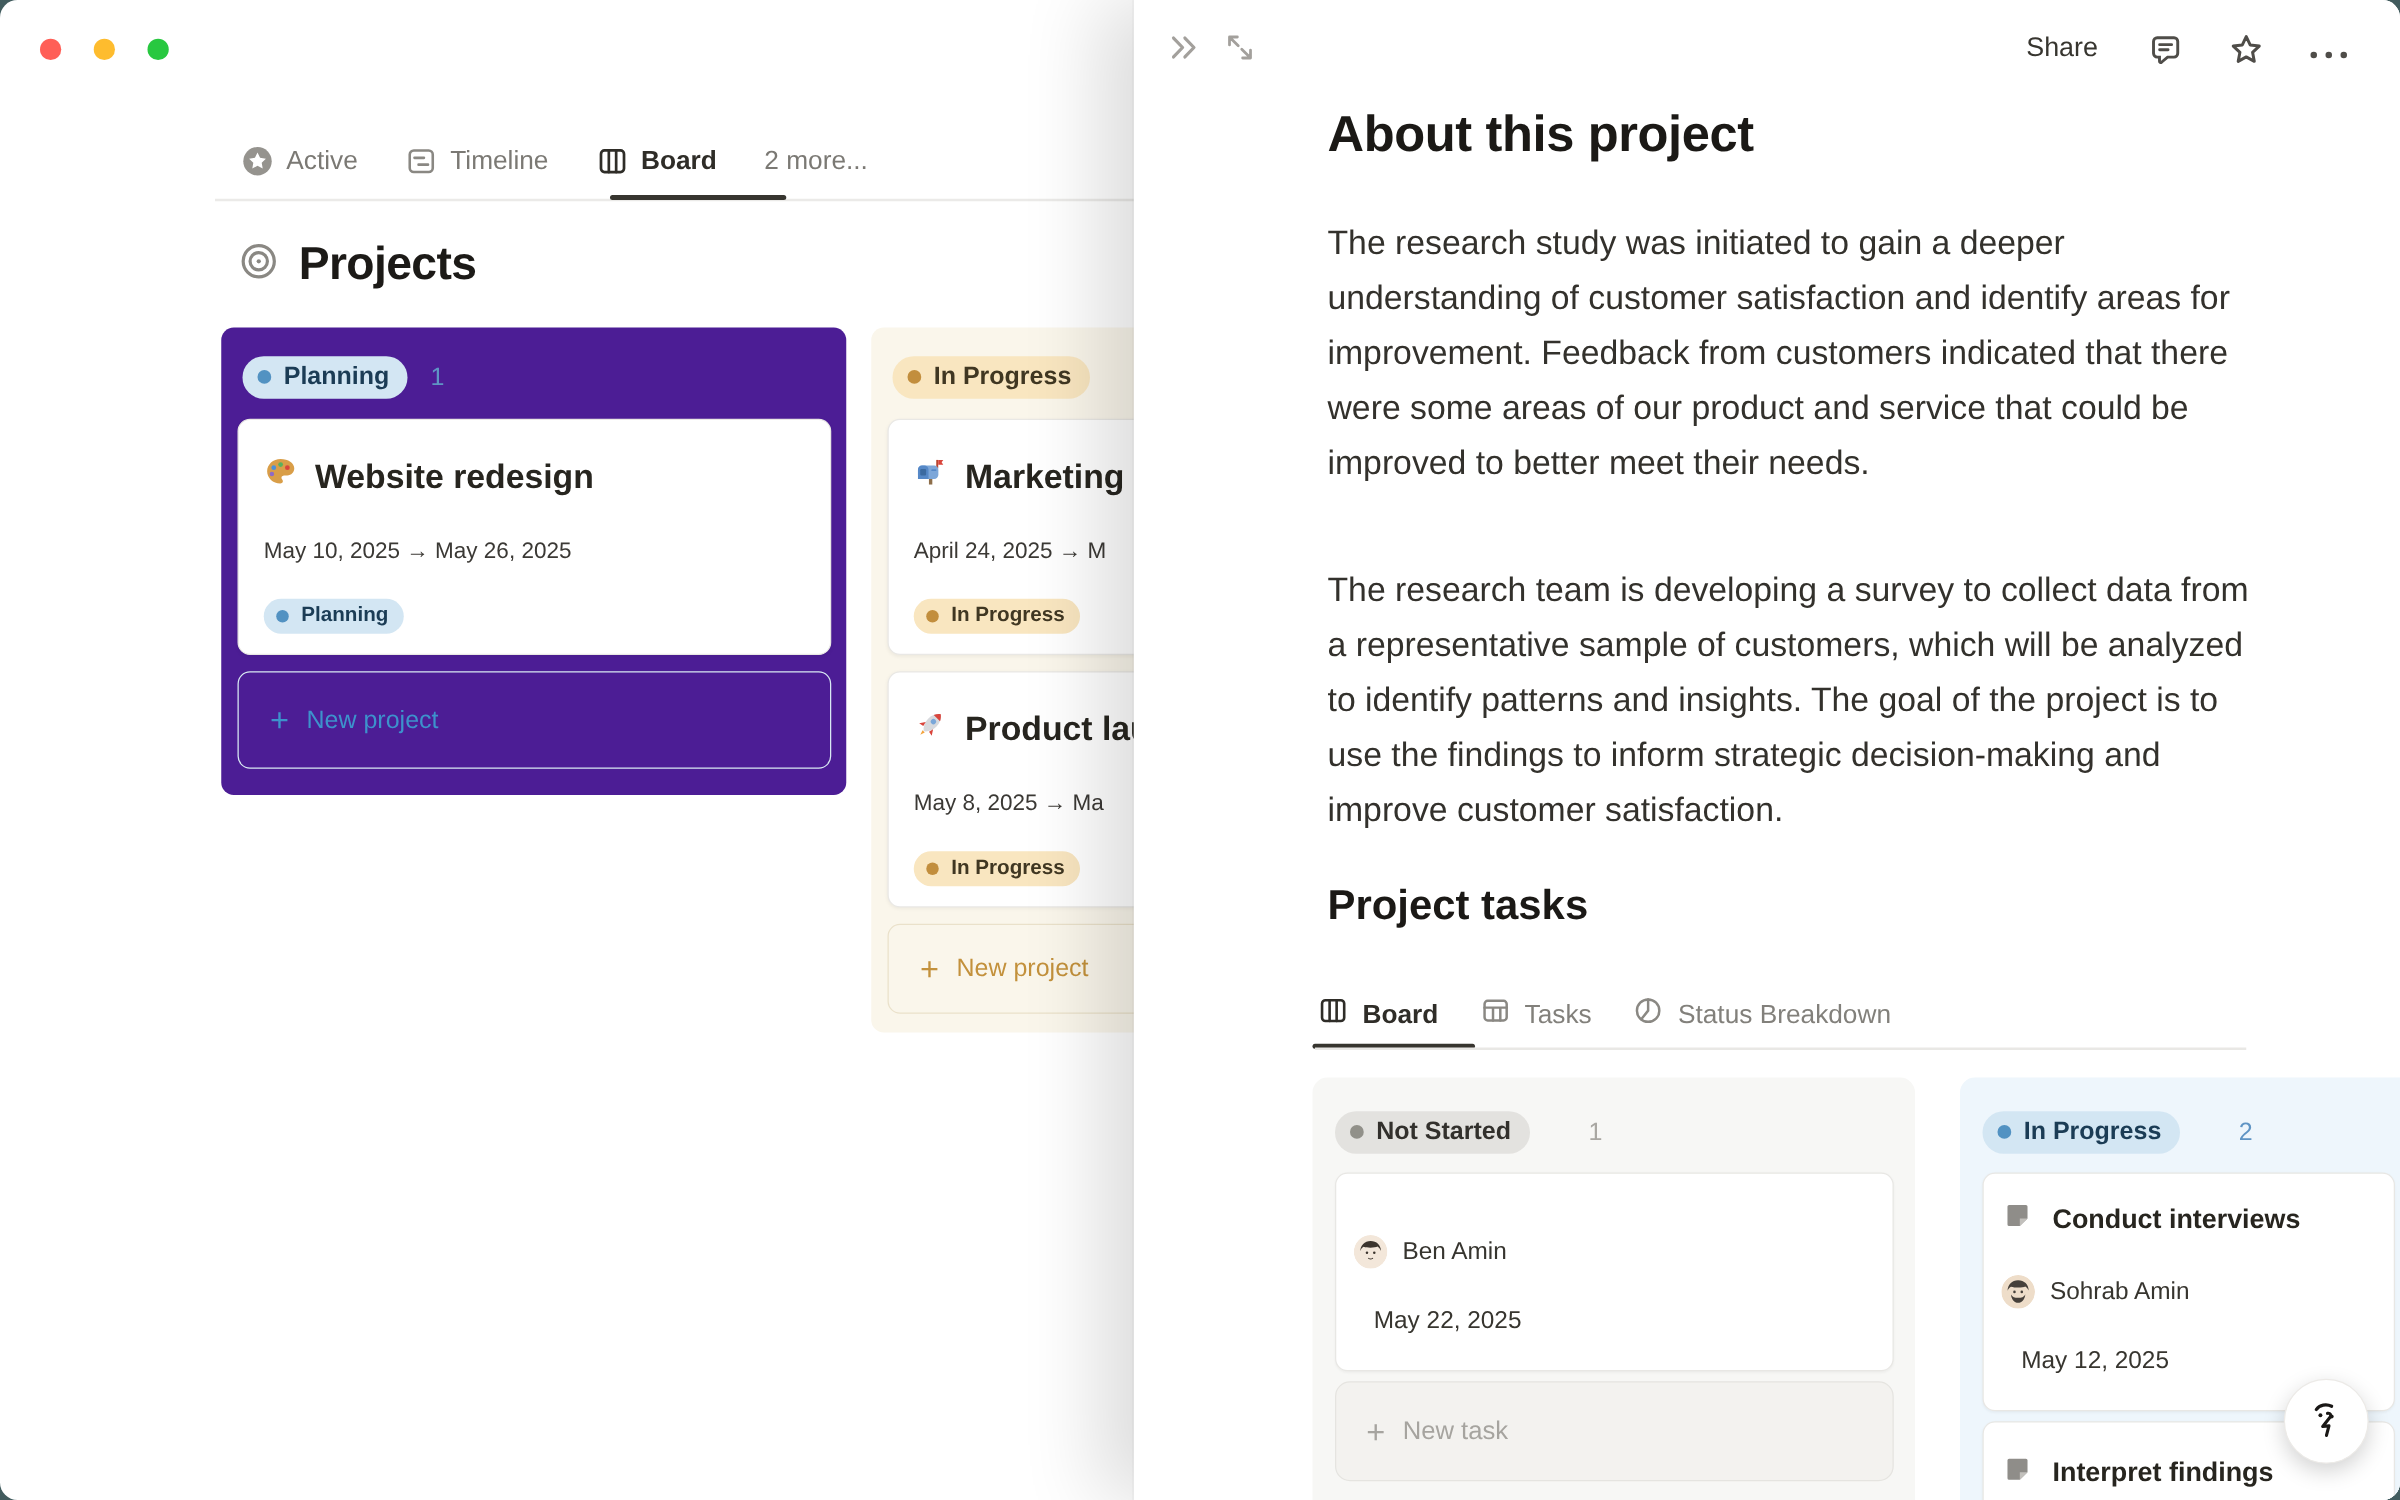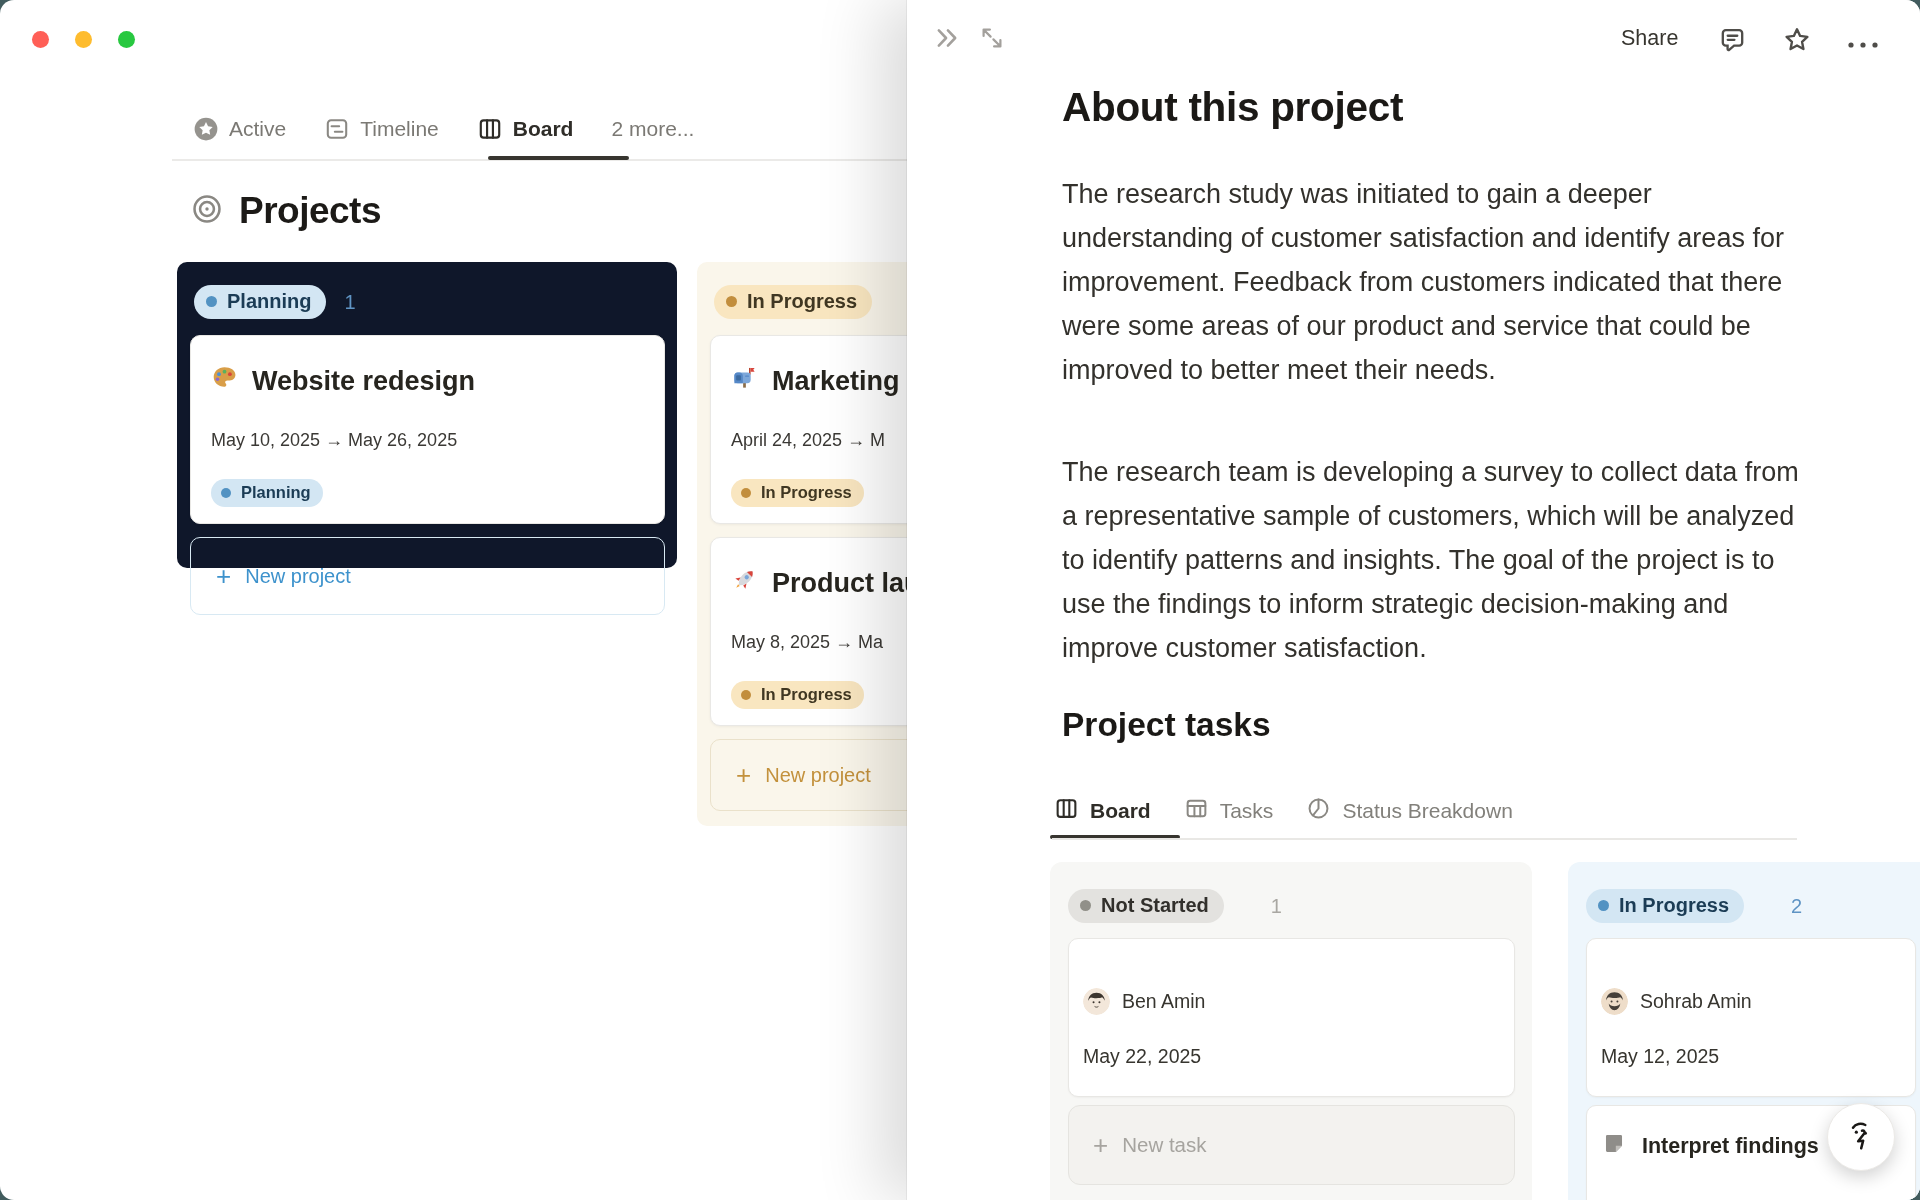--- a/index.html
+++ b/index.html
@@ -17,21 +17,21 @@
   .vtab svg { display:block; }
   .vtab.selected { color:#2f2d28; font-weight:700; }
   .tabs-divider { position:absolute; left:172px; top:159px; width:736px; height:2px; background:#ebeae8; }
   .board-underline { position:absolute; left:488px; top:156px; width:141px; height:4px; background:#37352f; border-radius:2px; }
 
   .page-head { position:absolute; left:190px; top:190px; display:flex; align-items:center; gap:15px; }
   .page-head h1 { font-size:37px; font-weight:700; color:#1c1a17; letter-spacing:-0.5px; }
 
   .columns { position:absolute; left:177px; top:262px; display:flex; gap:20px; }
   .col { width:500px; border-radius:10px; }
-  .col-blue { background:#0f172a; height:306px; }
+  .col-blue { background:#4c1d95; height:374px; }
   .col-yellow { background:#faf6eb; height:564px; }
   .col-head { display:flex; align-items:center; padding:23px 18px 16px 17px; }
   .pill { display:inline-flex; align-items:center; gap:10px; padding:5px 15px 6px 12px; border-radius:18px; font-size:20px; font-weight:700; white-space:nowrap; }
   .pill .dot { width:11px; height:11px; border-radius:50%; flex:none; }
   .pill-blue { background:#d3e6f3; color:#1b3c55; }
   .pill-blue .dot { background:#5292c2; }
   .pill-yellow { background:#f9e6c0; color:#403722; }
   .pill-yellow .dot { background:#c28e3d; }
   .pill-gray { background:#e3e2df; color:#32302c; }
   .pill-gray .dot { background:#919089; }
@@ -68,21 +68,21 @@
 
   .task-col { position:absolute; top:862px; border-radius:12px; }
   .tc-gray { left:143px; width:482px; height:370px; background:#f7f7f5; }
   .tc-blue { left:661px; width:352px; height:370px; background:#eef6fc; border-radius:12px 0 0 12px; }
   .task-col .col-head { padding:27px 18px 15px 18px;gap:29px; }
   .task-card { margin:0 17px 8px 18px; background:#fff; border:1px solid #e8e7e4; border-radius:10px; box-shadow:0 1px 2px rgba(0,0,0,.04); padding:20px 14px 28px 14px; }
   .tc-blue .task-card { margin-right:4px; }
   .task-card .t-title { display:flex; align-items:center; gap:15px; font-size:21.5px; font-weight:700; color:#27251f; white-space:nowrap; overflow:hidden; }
   .assignee { display:flex; align-items:center; gap:12px; margin-top:29px; font-size:19.5px; color:#37352f; }
   .avatar { width:27px; height:27px; border-radius:50%; overflow:hidden; flex:none; }
-  .t-date { margin-top:30px; font-size:19.5px; color:#37352f; }
+  .t-date { margin-top:30px; font-size:19.5px; color:#37352f;margin-left:16px; }
   .task-card.stub { height:120px; padding-top:24px; }
   .new-task-btn { margin:5px 17px 0 18px; height:80px; border-radius:12px; background:#f3f2ef; border:1px solid #e5e4e0; display:flex; align-items:center; padding-left:24px; gap:14px; font-size:20.5px; color:#a6a49f; cursor:pointer; }
 
   .ai-btn { position:absolute; left:920px; top:1103px; width:68px; height:68px; border-radius:50%; background:#fff; border:1px solid #eceae7; box-shadow:0 6px 18px rgba(0,0,0,.18); display:flex; align-items:center; justify-content:center; cursor:pointer; z-index:5; }
 </style>
 </head>
 <body>
 
 <div class="window">
 
@@ -307,20 +307,27 @@
 
     <div class="task-col tc-blue">
       <div class="col-head">
         <span class="pill pill-blue">
             <span class="dot"></span>
             <span>In Progress</span>
           </span>
         <span class="count c-blue">2</span>
       </div>
       <div class="task-card">
+        <div class="t-title">
+          <span><svg width="26" height="26" viewBox="0 0 24 24">
+                <path d="M4.6 5.8a1.2 1.2 0 0 1 1.2-1.2h12.4a1.2 1.2 0 0 1 1.2 1.2v8.7l-5.7 5.7H5.8a1.2 1.2 0 0 1-1.2-1.2z" fill="#8f8d89"></path>
+                <path d="M19.4 14.5l-5.7 5.7v-5.7z" fill="#c2c0bc"></path>
+              </svg></span>
+          <span>Conduct interviews</span>
+        </div>
         <div class="assignee">
           <span class="avatar"><svg width="27" height="27" viewBox="0 0 24 24">
                 <circle cx="12" cy="12" r="12" fill="#eeddc9"></circle>
                 <path d="M12 3.8c4.4 0 7.4 3 7.5 7.3-.7-1.5-1.5-2.4-2.4-2.9-1.5.8-7.2 1-10.2.1-1.2.6-1.9 1.6-2.4 2.9C4.6 6.8 7.6 3.8 12 3.8z" fill="#46403a"></path>
                 <path d="M6.9 13.8c.3 3.4 2.4 5.9 5.1 5.9s4.8-2.5 5.1-5.9c-.9 1.8-2.7 2.4-5.1 2.4s-4.2-.6-5.1-2.4z" fill="#46403a"></path>
                 <circle cx="9.4" cy="12" r="0.9" fill="#46403a"></circle>
                 <circle cx="14.6" cy="12" r="0.9" fill="#46403a"></circle>
               </svg></span>
           <span>Sohrab Amin</span>
         </div>

